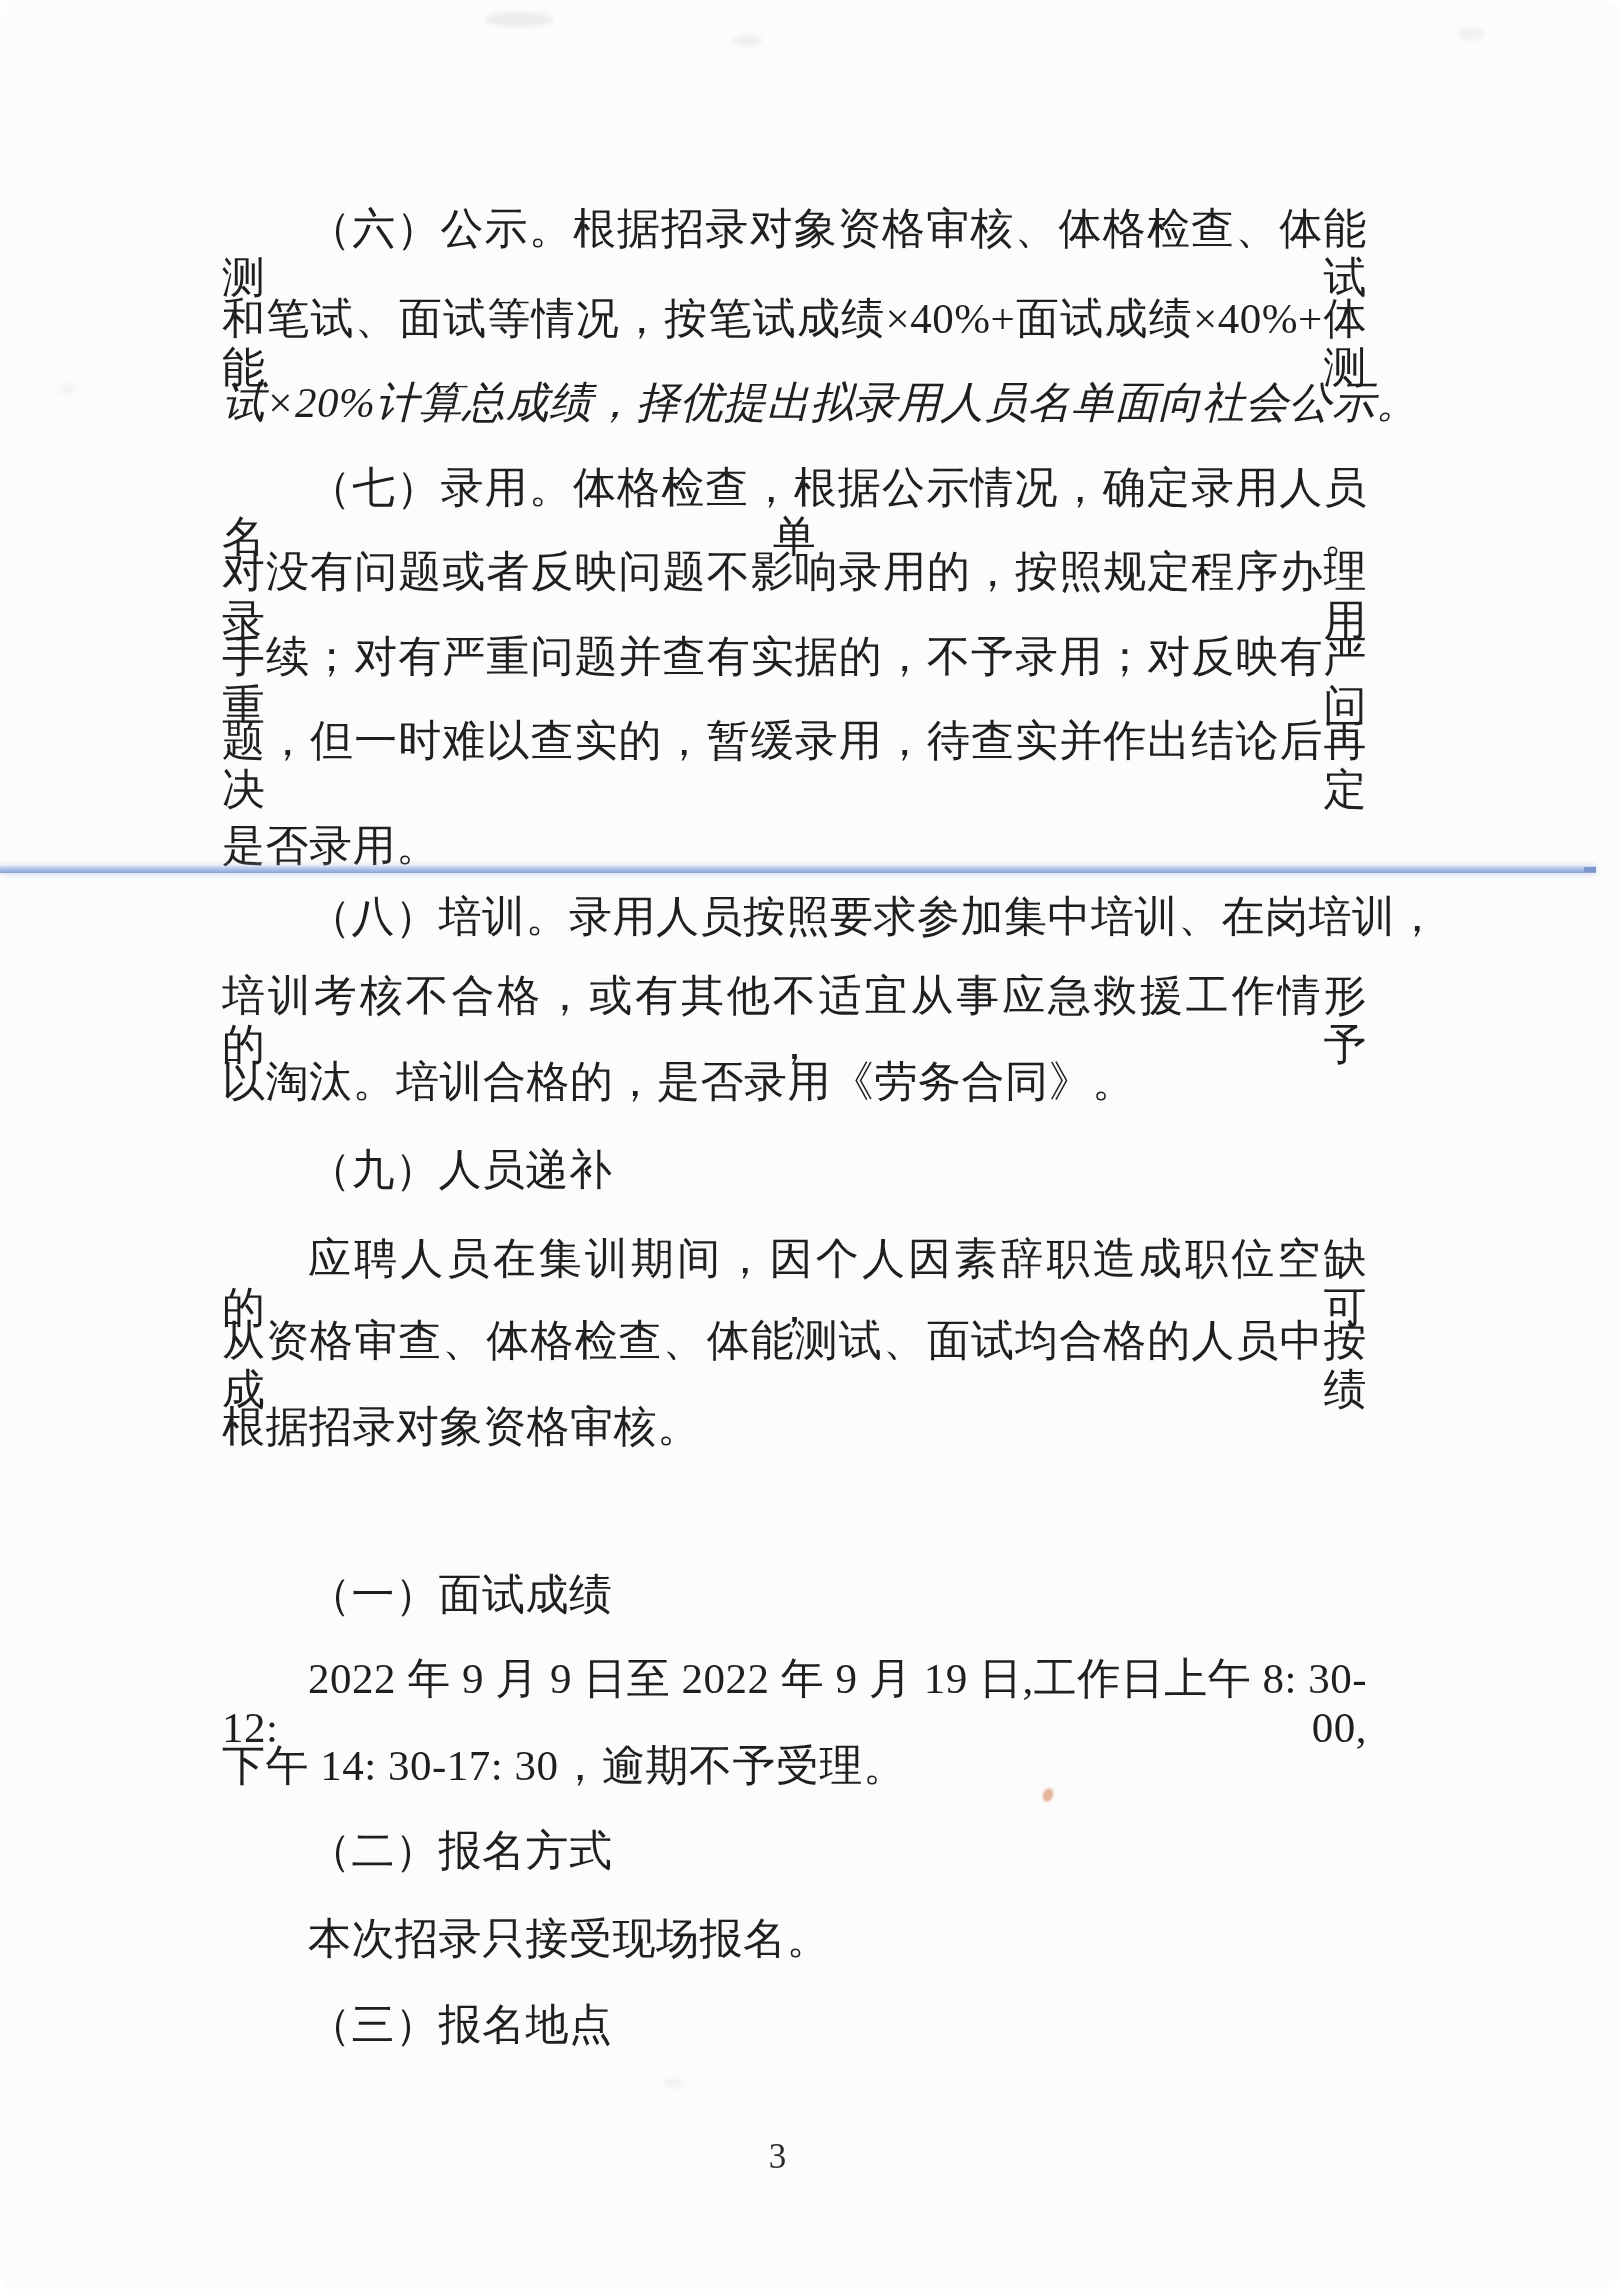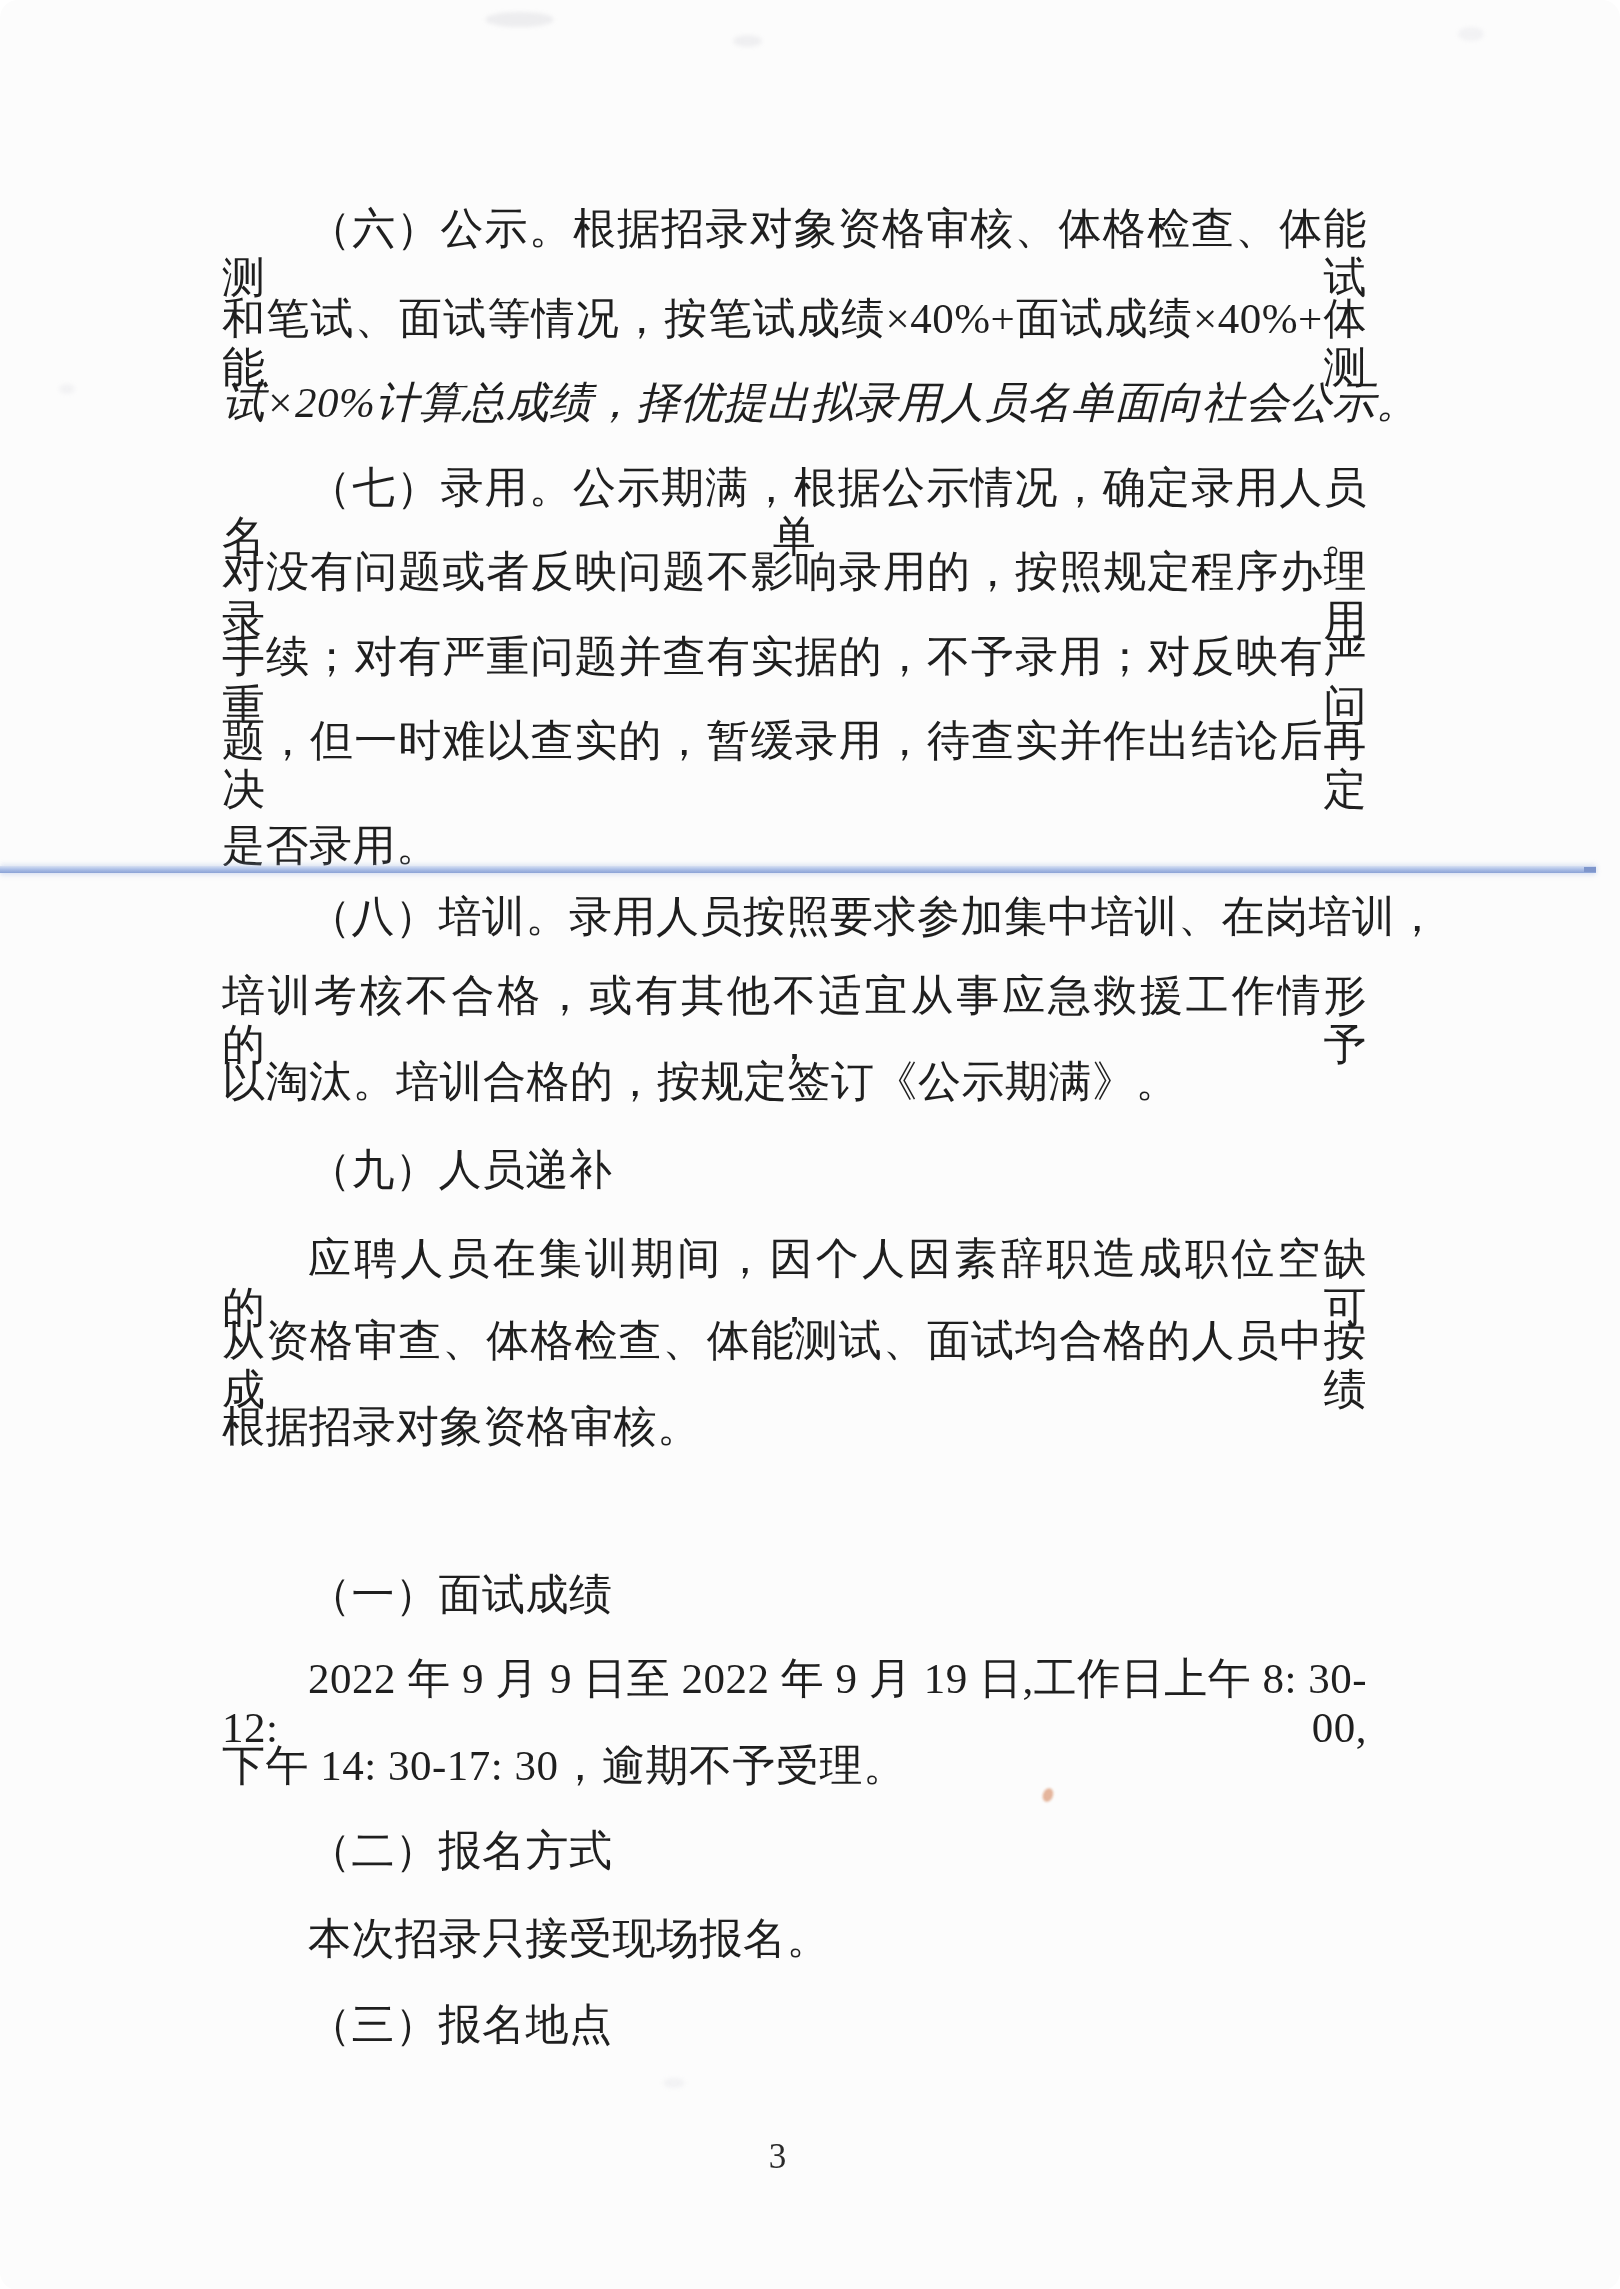--- a/index.html
+++ b/index.html
@@ -89,28 +89,28 @@
   <div class="artifact a2"></div>
   <div class="artifact a3"></div>
   <div class="artifact a4"></div>
   <div class="artifact a5"></div>
   <div class="artifact a6"></div>
 
   <div class="text-layer">
       <div class="line indent justify" style="top: 204px;">（六）公示。根据招录对象资格审核、体格检查、体能测试</div>
       <div class="line justify" style="top: 294px;">和笔试、面试等情况，按笔试成绩×40%+面试成绩×40%+体能测</div>
       <div class="line" style="top: 378px; font-style: italic;">试×20%计算总成绩，择优提出拟录用人员名单面向社会公示。</div>
-      <div class="line indent justify" style="top: 463px;">（七）录用。公示期满，根据公示情况，确定录用人员名单。</div>
+      <div class="line indent justify" style="top: 463px;">（七）录用。体格检查，根据公示情况，确定录用人员名单。</div>
       <div class="line justify" style="top: 547px;">对没有问题或者反映问题不影响录用的，按照规定程序办理录用</div>
       <div class="line justify" style="top: 632px;">手续；对有严重问题并查有实据的，不予录用；对反映有严重问</div>
       <div class="line justify" style="top: 716px;">题，但一时难以查实的，暂缓录用，待查实并作出结论后再决定</div>
       <div class="line" style="top: 821px;">是否录用。</div>
       <div class="line indent" style="top: 892px;">（八）培训。录用人员按照要求参加集中培训、在岗培训，</div>
       <div class="line justify" style="top: 971px;">培训考核不合格，或有其他不适宜从事应急救援工作情形的，予</div>
-      <div class="line" style="top: 1057px;">以淘汰。培训合格的，按规定签订《公示期满》。</div>
+      <div class="line" style="top: 1057px;">以淘汰。培训合格的，是否录用《劳务合同》。</div>
       <div class="line indent" style="top: 1145px;">（九）人员递补</div>
       <div class="line indent justify" style="top: 1234px;">应聘人员在集训期间，因个人因素辞职造成职位空缺的，可</div>
       <div class="line justify" style="top: 1316px;">从资格审查、体格检查、体能测试、面试均合格的人员中按成绩</div>
       <div class="line" style="top: 1402px;">根据招录对象资格审核。</div>
       <div class="line indent" style="top: 1570px;">（一）面试成绩</div>
       <div class="line indent justify" style="top: 1654px;">2022 年 9 月 9 日至 2022 年 9 月 19 日,工作日上午 8: 30-12: 00,</div>
       <div class="line" style="top: 1741px;">下午 14: 30-17: 30，逾期不予受理。</div>
       <div class="line indent" style="top: 1826px;">（二）报名方式</div>
       <div class="line indent" style="top: 1914px;">本次招录只接受现场报名。</div>
       <div class="line indent" style="top: 2000px;">（三）报名地点</div>

